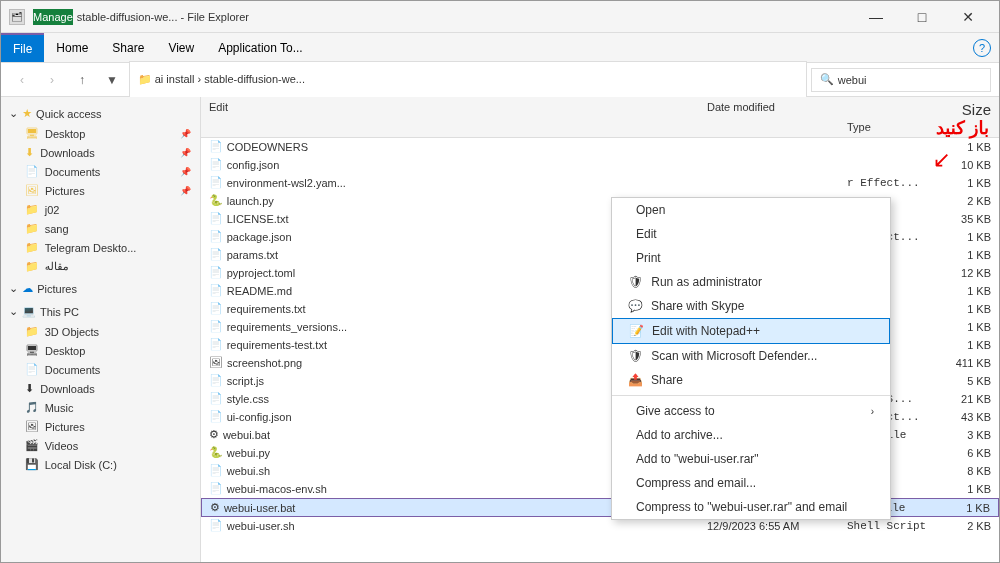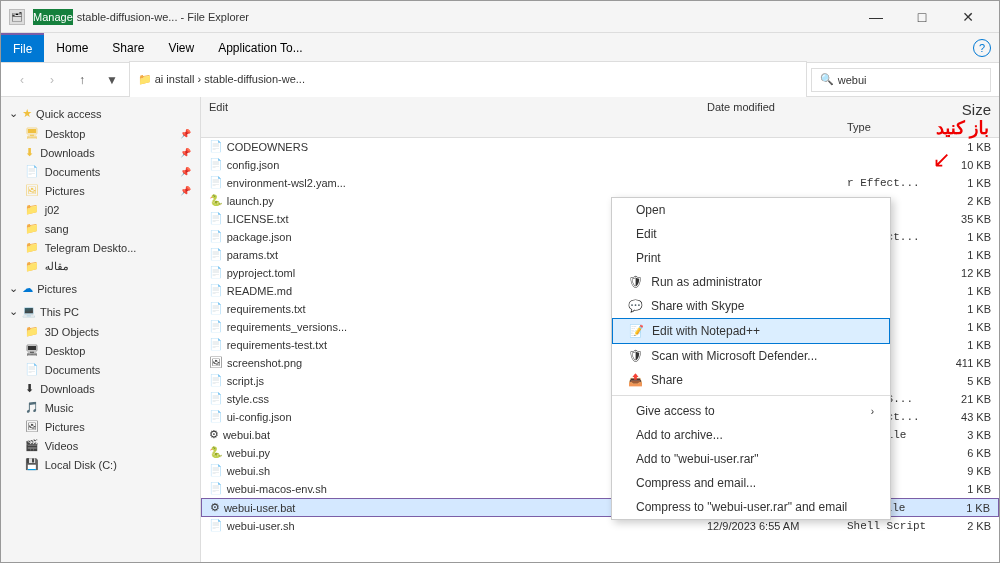--- a/index.html
+++ b/index.html
@@ -327,21 +327,21 @@
       <div class="file-row">
           <div class="file-cell-name"><span>🐍</span>webui.py</div>
           <div class="file-cell-date"></div>
           <div class="file-cell-type"></div>
           <div class="file-cell-size">6 KB</div>
         </div>
       <div class="file-row">
           <div class="file-cell-name"><span>📄</span>webui.sh</div>
           <div class="file-cell-date"></div>
           <div class="file-cell-type"></div>
-          <div class="file-cell-size">9 KB</div>
+          <div class="file-cell-size">8 KB</div>
         </div>
       <div class="file-row">
           <div class="file-cell-name"><span>📄</span>webui-macos-env.sh</div>
           <div class="file-cell-date"></div>
           <div class="file-cell-type"></div>
           <div class="file-cell-size">1 KB</div>
         </div>
       <div class="file-row selected" style="border:1px solid #7b5ea7; background:#d4e8ff;">
           <div class="file-cell-name"><span>⚙</span>webui-user.bat</div>
           <div class="file-cell-date"></div>

